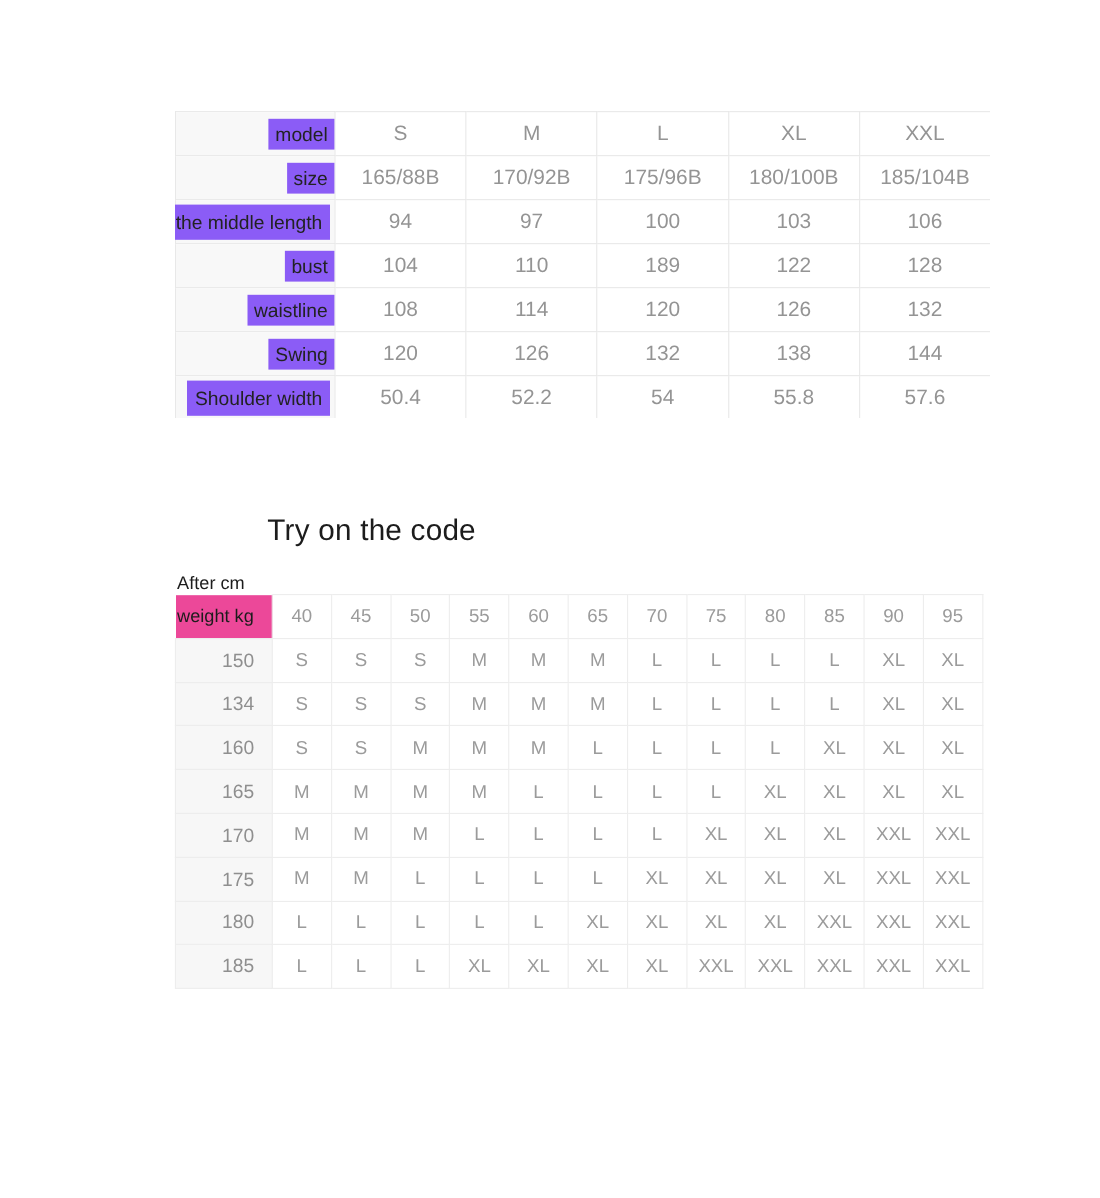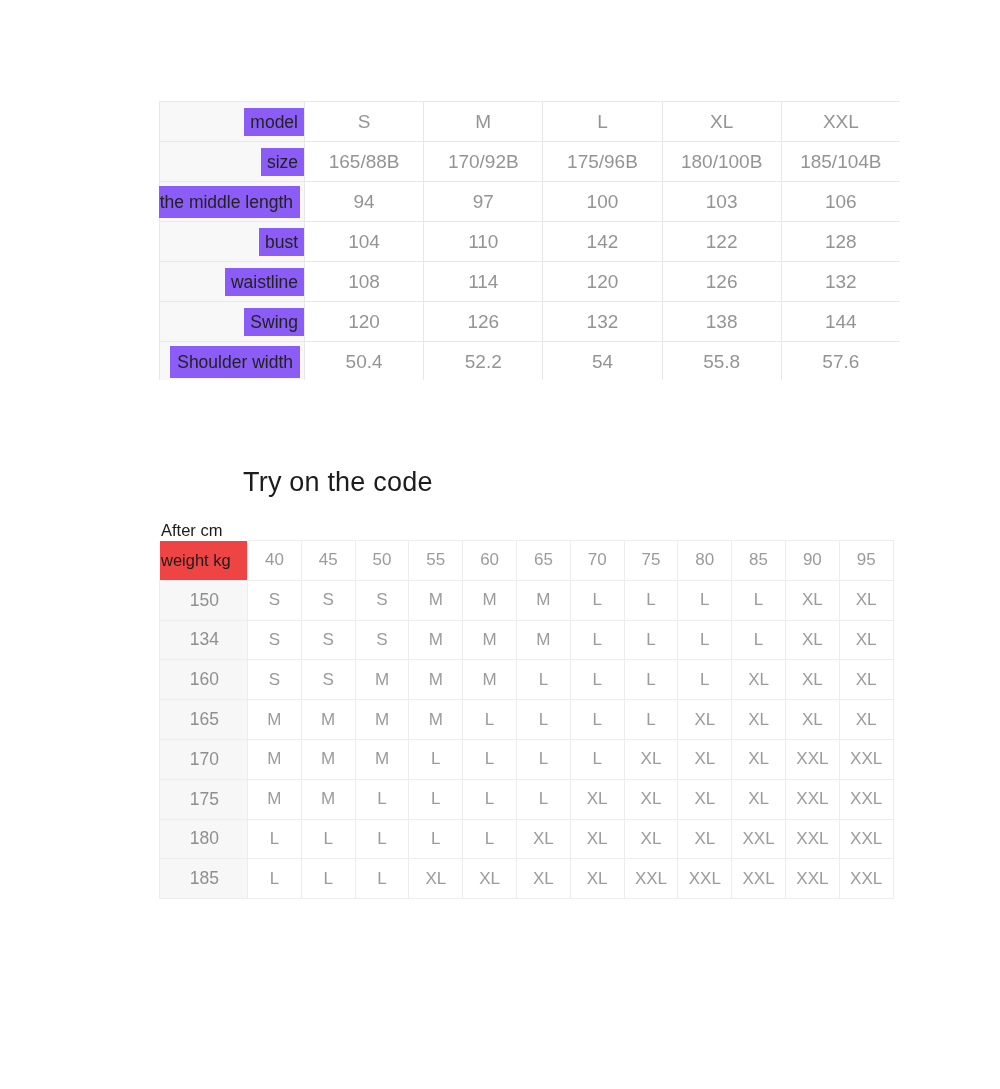--- a/index.html
+++ b/index.html
@@ -122,26 +122,26 @@
     font-size: 17px;
     color: #9b9b9b;
     background: #ffffff;
     padding: 0;
     white-space: nowrap;
   }
   table.fit td.rowhdr {
     width: 88px;
     background: #f7f7f7;
     text-align: right;
-    padding-right: 28px;
+    padding-right: 16px;
     font-size: 17.5px;
     color: #8f8f8f;
   }
   table.fit td.rowhdr.corner {
-    background: #ef4444;
+    background: #ec4899;
     border-left-color: #ffffff;
     border-top-color: #ffffff;
     color: #1c1c1c;
     font-size: 16.5px;
     text-align: left;
     padding-right: 0;
     padding-left: 1px;
   }
   table.fit td.colhdr {
     color: #9b9b9b;
@@ -188,21 +188,21 @@
         <td class="val">103</td>
         <td class="val">106</td>
       </tr>
 
       <tr>
         <td class="lbl">
           <span class="chip">bust</span>
         </td>
         <td class="val">104</td>
         <td class="val">110</td>
-        <td class="val">142</td>
+        <td class="val">189</td>
         <td class="val">122</td>
         <td class="val">128</td>
       </tr>
 
       <tr>
         <td class="lbl">
           <span class="chip">waistline</span>
         </td>
         <td class="val">108</td>
         <td class="val">114</td>

